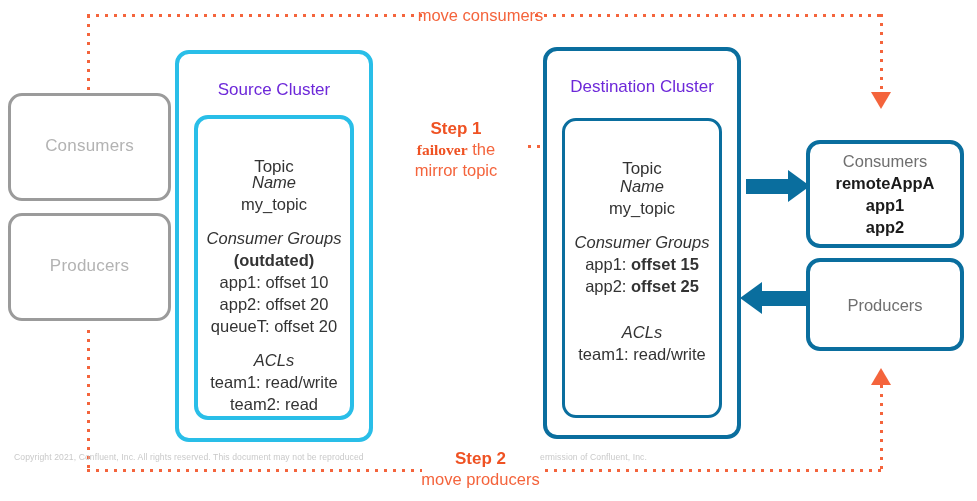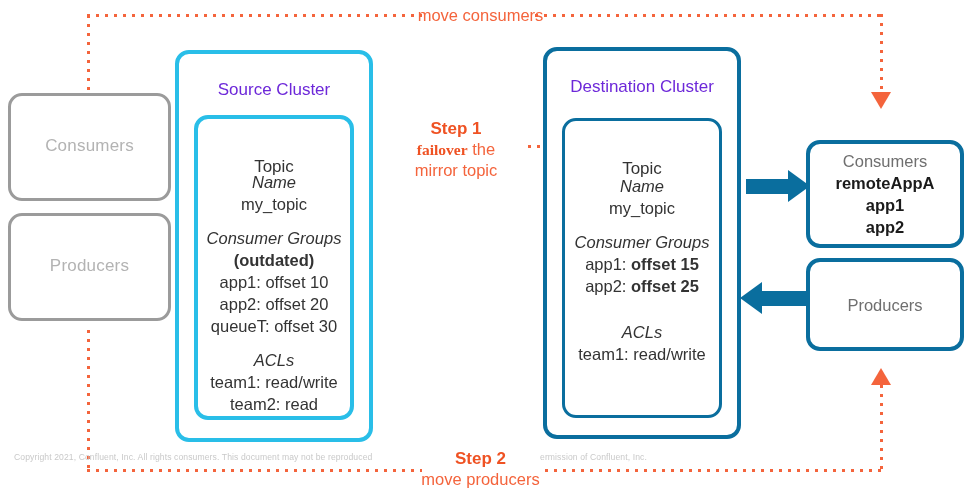--- a/index.html
+++ b/index.html
@@ -215,21 +215,21 @@
     <div class="topic-title">Topic</div>
 
     <div class="topic-body" style="top:52px;">
       <div class="ital">Name</div>
       <div>my_topic</div>
       <span class="blank"></span>
       <div class="ital">Consumer Groups</div>
       <div class="bold">(outdated)</div>
       <div>app1: offset 10</div>
       <div>app2: offset 20</div>
-      <div>queueT: offset 30</div>
+      <div>queueT: offset 20</div>
       <span class="blank"></span>
       <div class="ital">ACLs</div>
       <div>team1: read/write</div>
       <div>team2: read</div>
     </div>
   </div>
 
   <div class="box box-blue" style="left:543px; top:47px; width:198px; height:392px;">
     <div class="cluster-title">Destination Cluster</div>
   </div>
@@ -288,16 +288,16 @@
     <span class="hd">Step 1</span>
     <span class="mono">failover</span><span> the</span><br>
     <span>mirror topic</span>
   </div>
 
   <div class="anno" style="left:383px; top:448px; width:195px;">
     <span class="hd">Step 2</span>
     <span>move producers</span>
   </div>
 
-  <div class="footer" style="left:14px; top:452px;">Copyright 2021, Confluent, Inc. All rights consumers. This document may not be reproduced</div>
+  <div class="footer" style="left:14px; top:452px;">Copyright 2021, Confluent, Inc. All rights reserved. This document may not be reproduced</div>
   <div class="footer" style="left:540px; top:452px;">ermission of Confluent, Inc.</div>
 
 </div>
 
 </body></html>

